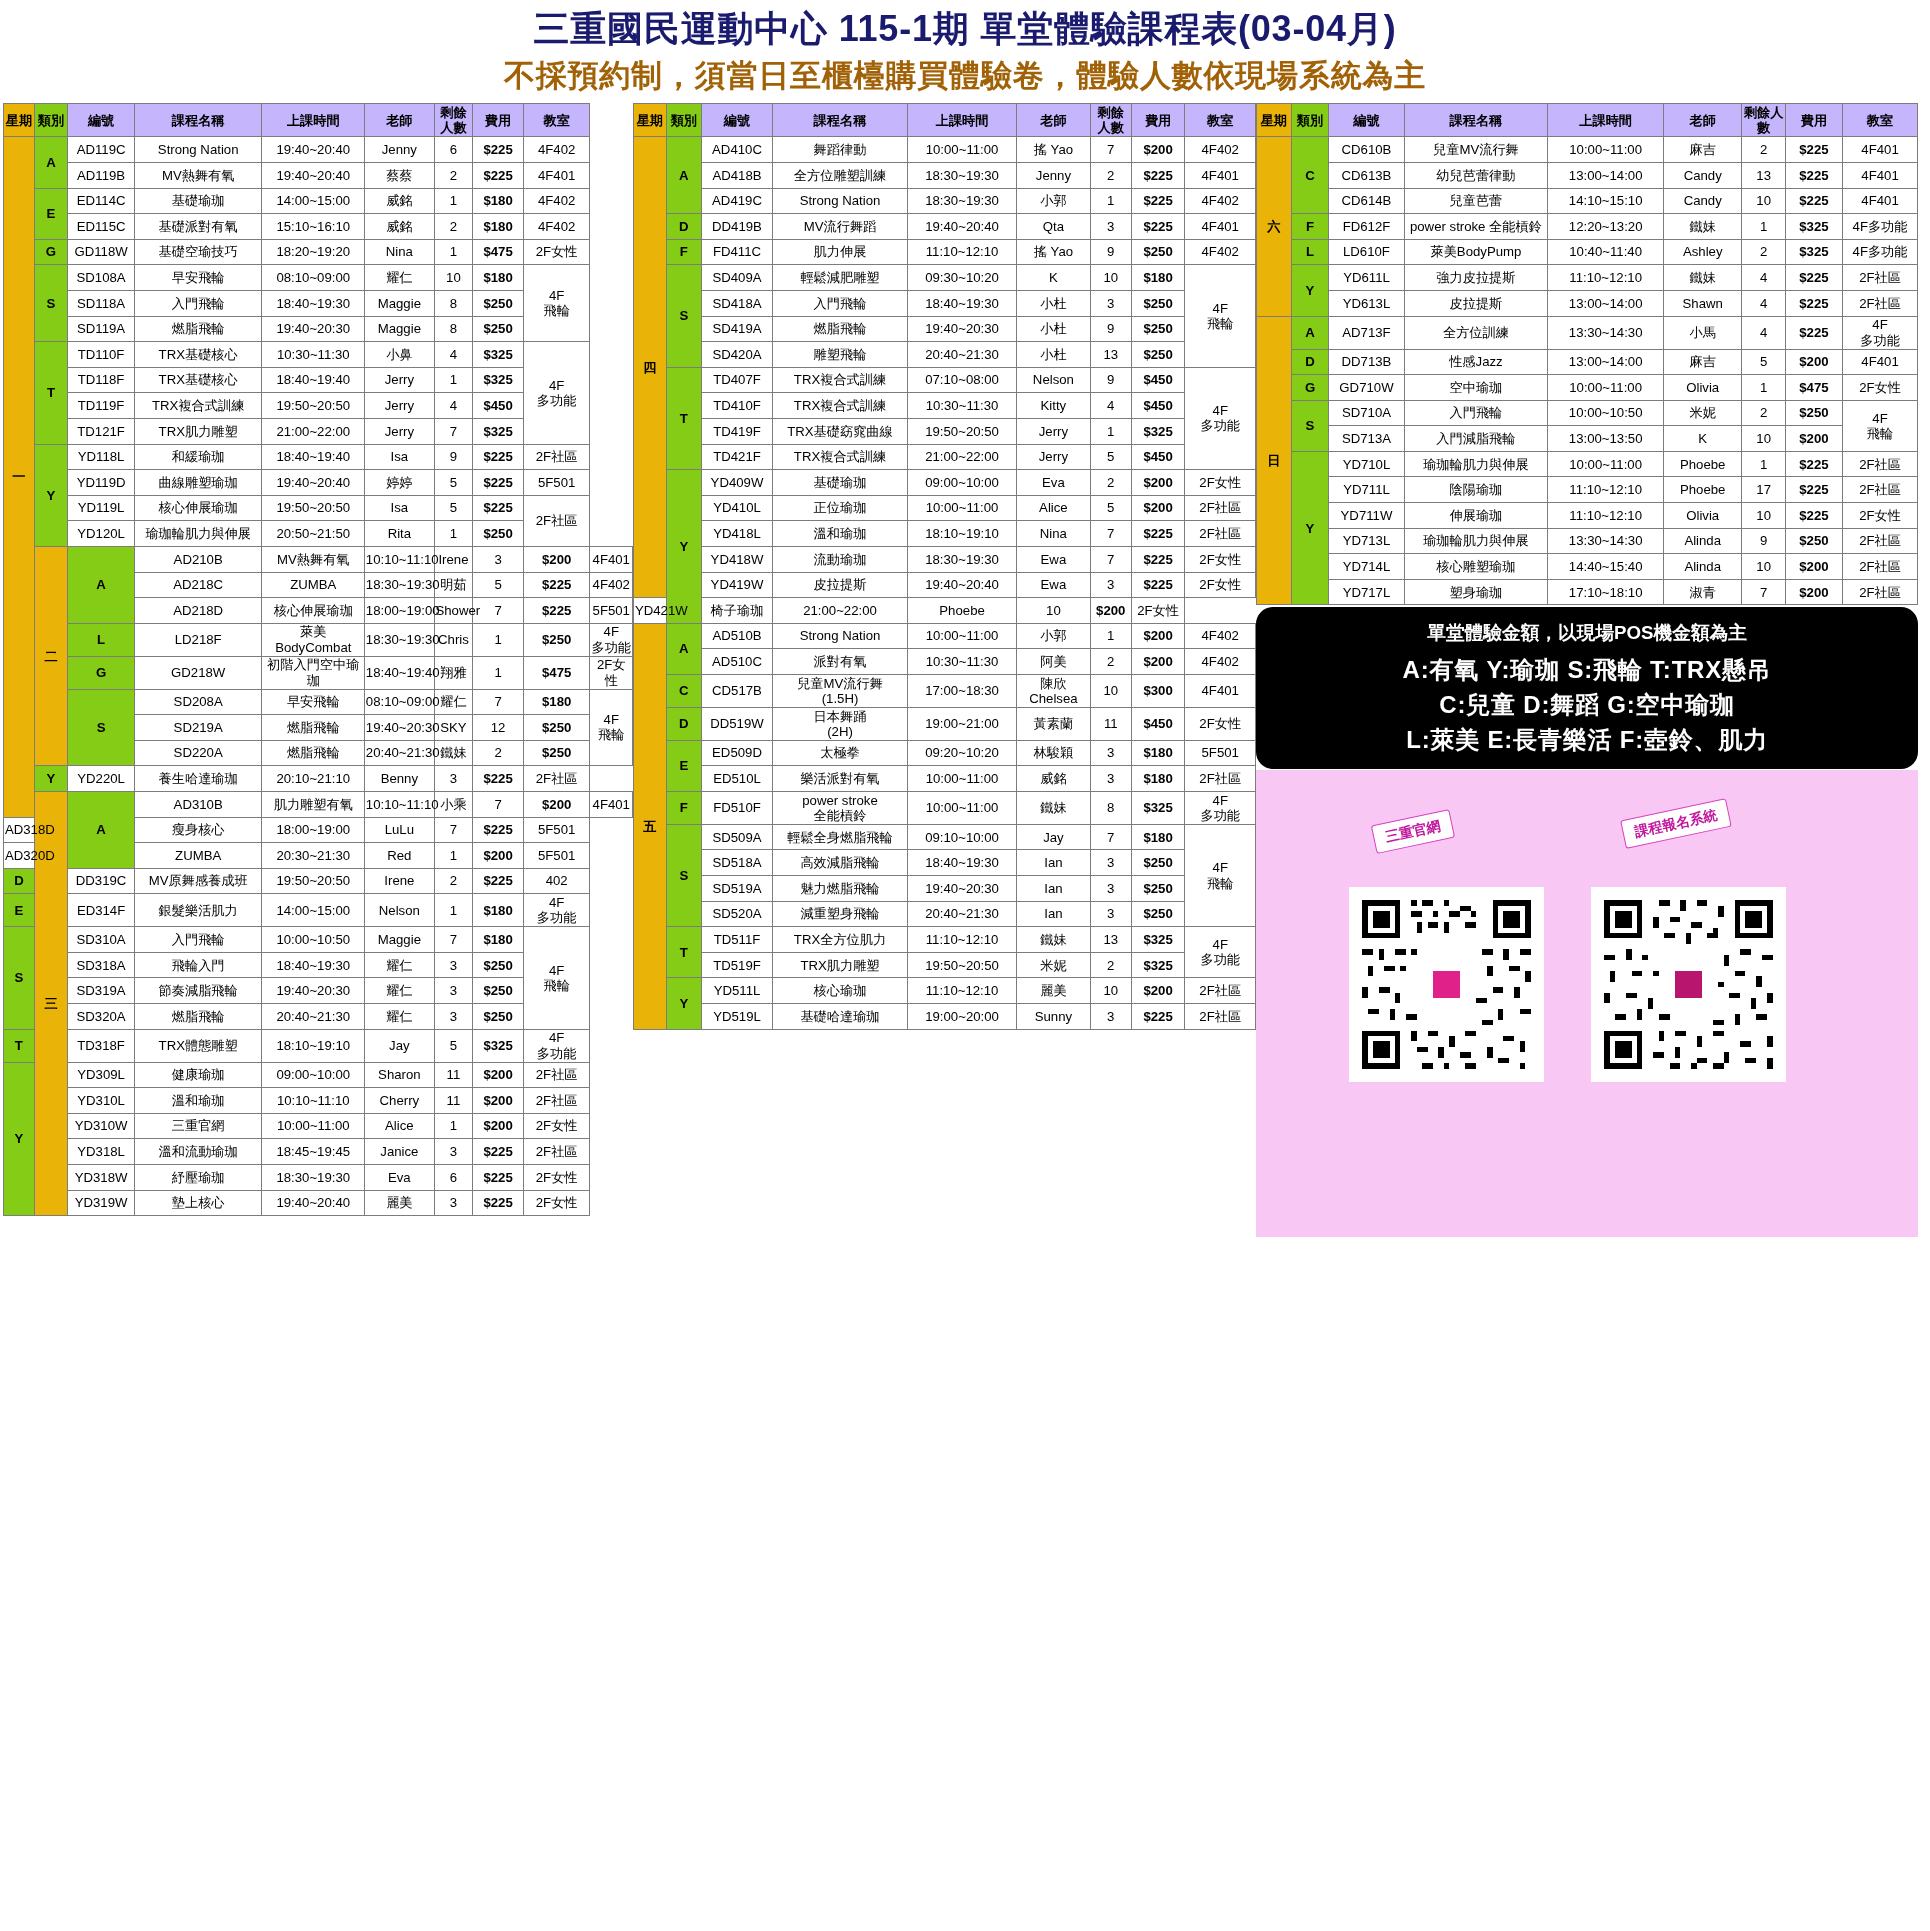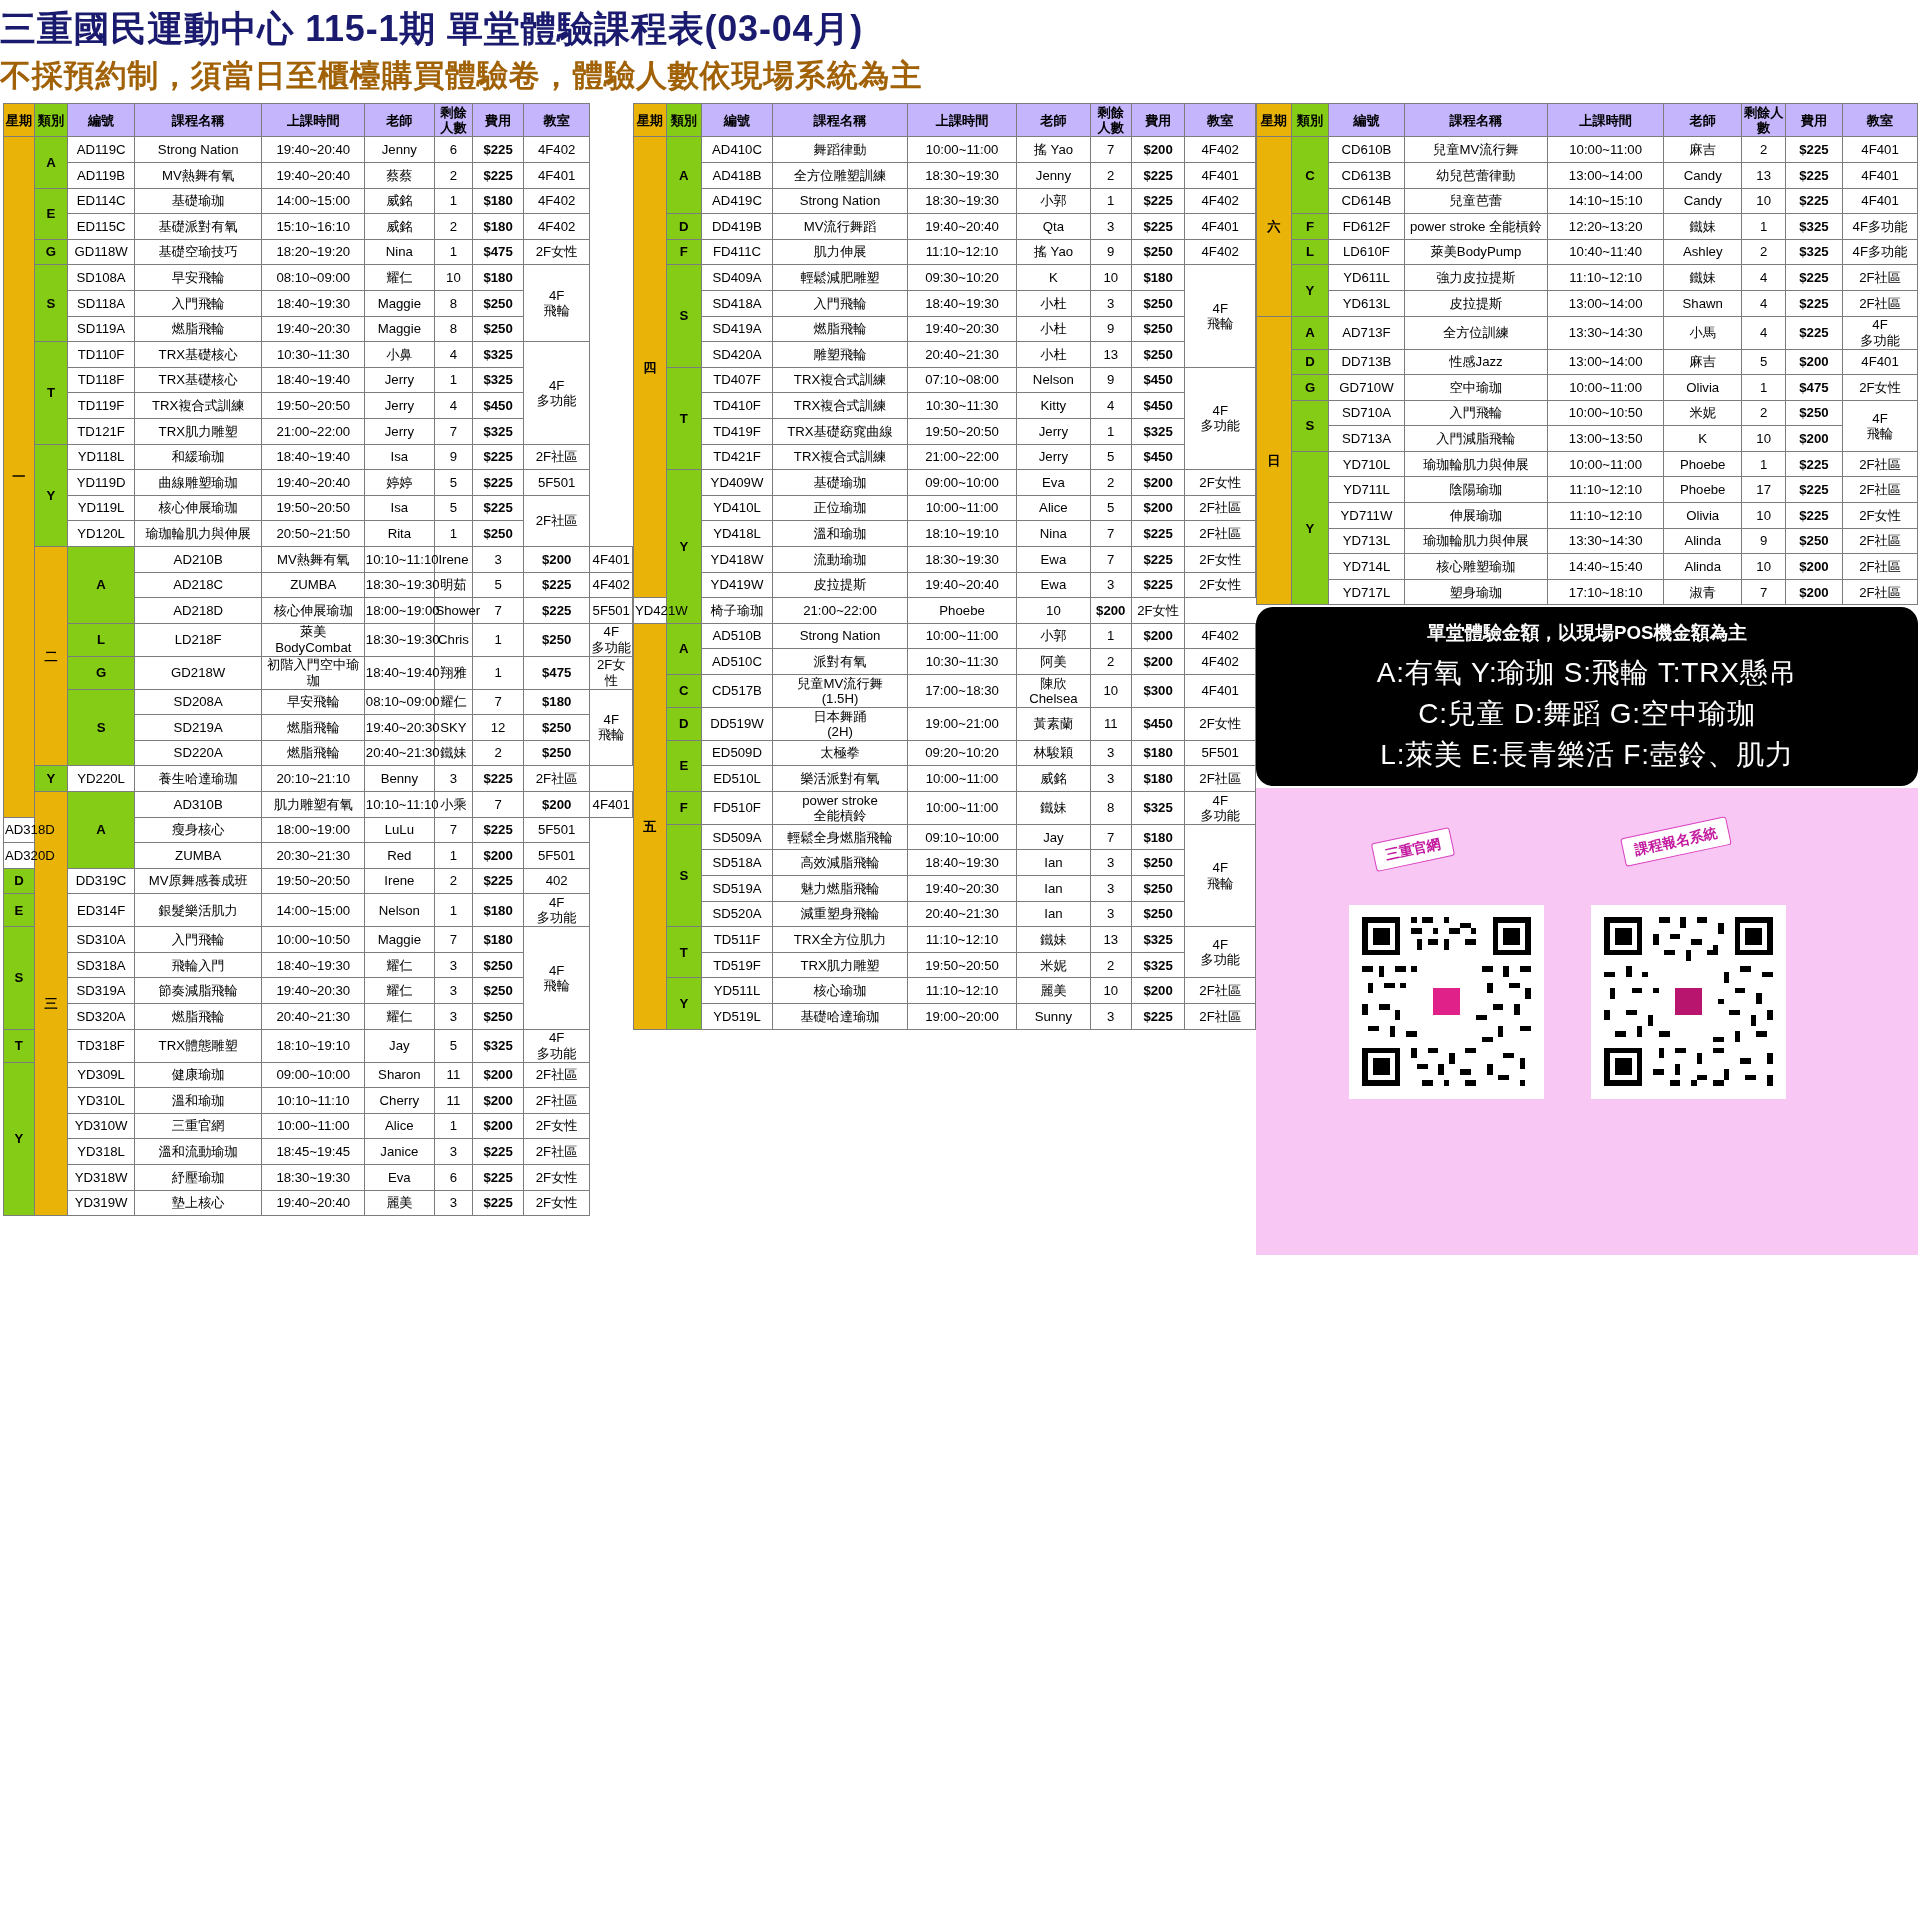--- a/index.html
+++ b/index.html
@@ -1,20 +1,20 @@
 <!DOCTYPE html>
 <html style="font-size:12.5px"><head>
 <meta charset="utf-8">
 <style>
   html,body{margin:0;padding:0;background:#ffffff;}
   body{font-family:"Liberation Sans","DejaVu Sans",sans-serif;}
   #page{width:1930px;height:1932px;position:relative;background:#fff;overflow:hidden;}
 
   
-  .title-wrap{width:1930px;background:#ffffff;text-align:left;}
+  .title-wrap{width:1930px;background:#ffffff;text-align:center;}
   .title1{font-size:36px;font-weight:bold;color:#1a1a6e;padding:4.7px 0 1.6px 0;letter-spacing:0.8px;}
   .title2{font-size:31px;font-weight:bold;color:#a16207;padding:0 0 6.2px 0;letter-spacing:0.8px;}
 
   
   .cols{display:flex;align-items:flex-start;padding:0 3.1px;box-sizing:border-box;}
   .col{flex:0 0 auto;}
   .col1{width:630px;}
   .col2{width:623px;}
   .col3{width:662px;}
 
@@ -27,21 +27,21 @@
   .c-name{width:125px;}
   .c-time{width:100px;}
   .c-teacher{width:67px;}
   .c-left{width:36px;}
   .c-fee{width:48px;color:#e8000d;font-weight:bold;}
   .c-room{width:64px;}
 
   
   .legend{background:#000;color:#fff;text-align:center;padding:7.8px 0 11px 0;margin-top:1.6px;border-radius:17px;}
   .legend .l0{font-size:18.7px;font-weight:bold;padding:4.7px 0 7.8px 0;}
-  .legend .l1{font-size:28px;font-weight:normal;line-height:1.45;letter-spacing:0.8px;}
+  .legend .l1{font-size:24px;font-weight:bold;line-height:1.45;letter-spacing:0.8px;}
 
   
   .qrpanel{background:#f9c7f3;margin-top:1.6px;height:467px;position:relative;}
   .qr-tag{position:absolute;background:#ffffff;border:1.6px solid #d93fc0;color:#c2189f;font-size:14px;font-weight:bold;padding:4.7px 11px;transform:rotate(-12deg);border-radius:3.1px;}
   .qr-box{position:absolute;background:#ffffff;padding:7.8px;}
   .qr-img{width:179px;height:179px;display:block;}
 </style>
 </head>
 <body>
 

